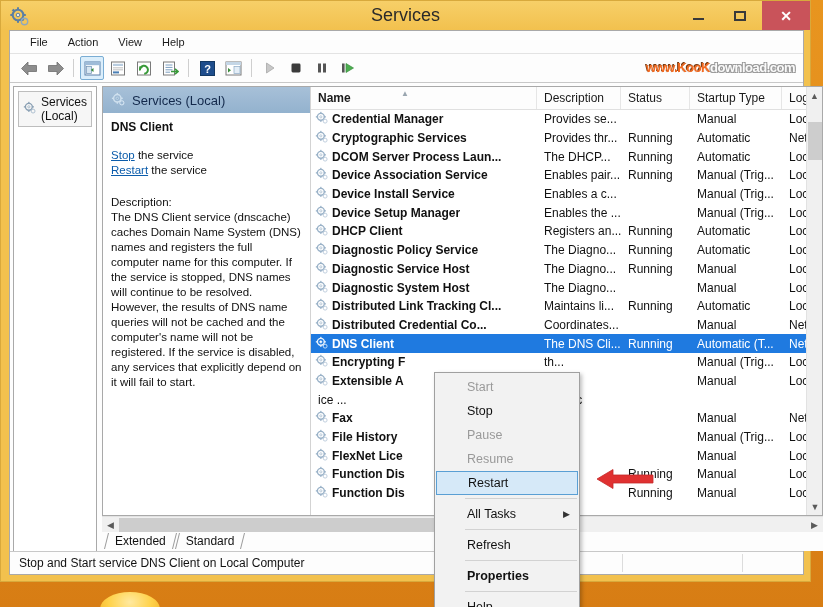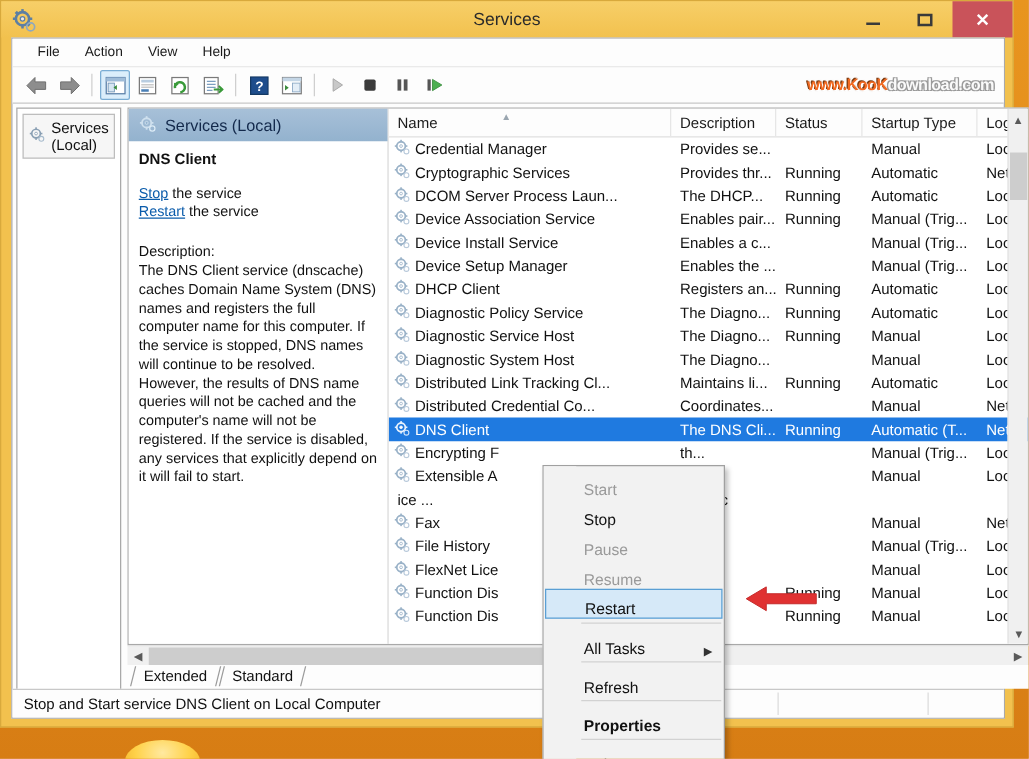--- a/index.html
+++ b/index.html
@@ -29,21 +29,21 @@
   }
   #titlebar{
     height:29px;position:relative;
     background:linear-gradient(180deg,#f7cf68 0%,#f2c14e 100%);
   }
   #title-icon{
     position:absolute;left:8px;top:5px;width:20px;height:20px;
   }
   #title-text{
     position:absolute;left:0;top:0;width:100%;height:29px;line-height:29px;
-    text-align:center;font-size:14px;color:#2a2a2a;
+    text-align:center;font-size:18px;color:#2a2a2a;
   }
   .winbtn{
     position:absolute;top:0;height:29px;width:44px;
     display:flex;align-items:center;justify-content:center;
     font-size:13px;color:#3a3a3a;cursor:default;
   }
   #btn-min{right:90px;}
   #btn-max{right:48px;}
   #btn-close{right:0;width:48px;background:#c9535a;color:#fff;}
   #btn-close span{font-size:14px;font-weight:bold;}
@@ -113,21 +113,21 @@
     display:flex;align-items:center;padding-left:7px;border-right:1px solid #e6e6e6;
     box-sizing:border-box;position:relative;
   }
   #sort-arrow{position:absolute;left:90px;top:2px;font-size:8px;color:#9aa6b0;}
   .row{
     height:18.7px;display:flex;align-items:center;font-size:12px;color:#111;
     box-sizing:border-box;
   }
   .row.sel{background:#1f7ae0;color:#fff;}
   .cell{box-sizing:border-box;padding-left:7px;white-space:nowrap;overflow:hidden;display:flex;align-items:center;}
-  .c-name{width:226px;gap:4px;padding-left:4px;}
+  .c-name{width:226px;gap:4px;padding-left:4px;font-weight:bold;}
   .c-desc{width:84px;}
   .c-stat{width:69px;}
   .c-start{width:92px;}
   .c-log{width:40px;}
   .svcicon{flex:0 0 13px;}
   
   #vscroll{
     position:absolute;right:0;top:0;width:16px;height:100%;background:#f0f0f0;
     border-left:1px solid #e2e2e2;box-sizing:border-box;
   }
@@ -158,21 +158,21 @@
   #sb-sep2{position:absolute;right:60px;top:2px;bottom:2px;width:1px;background:#dcdcdc;}
   
   #ctxmenu{
     position:absolute;left:434px;top:372px;width:144px;
     background:#f2f2f2;border:1px solid #a0a0a0;
     box-shadow:2px 2px 4px rgba(0,0,0,0.25);
     padding:2px 0;font-size:12.5px;color:#111;z-index:40;
   }
   #ctxmenu .gutter{position:absolute;left:0;top:0;bottom:0;width:26px;background:#f2f2f2;}
   #ctxmenu .item{
-    height:24px;display:flex;align-items:flex-end;padding-left:32px;position:relative;
+    height:24px;display:flex;align-items:center;padding-left:32px;position:relative;
     box-sizing:border-box;
   }
   #ctxmenu .item.disabled{color:#9a9a9a;}
   #ctxmenu .item.hl{background:#d6e9f8;border:1px solid #5a9fd4;box-sizing:border-box;margin:0 1px;padding-left:31px;}
   #ctxmenu .item.bold{font-weight:bold;}
   #ctxmenu .sep{height:1px;background:#d2d2d2;margin:3px 2px 3px 30px;}
   #ctxmenu .subarrow{position:absolute;right:9px;font-size:9px;color:#333;}
   
   #red-arrow{position:absolute;left:596px;top:466px;z-index:45;}
 </style>

